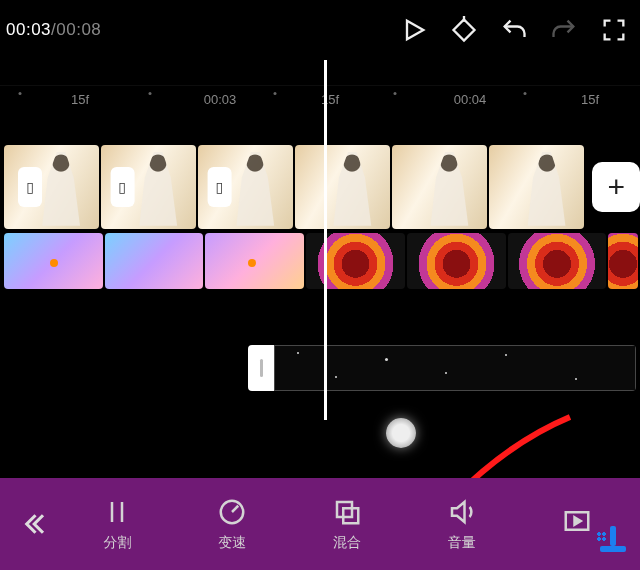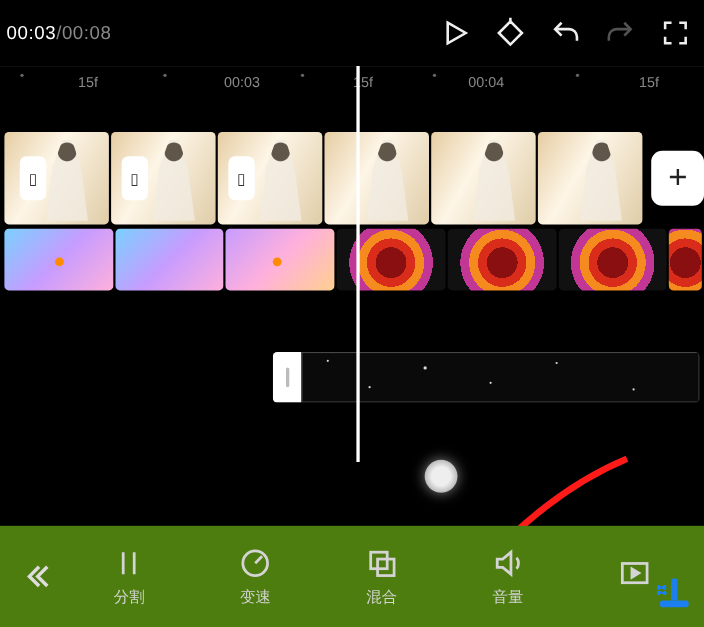--- a/index.html
+++ b/index.html
@@ -32,20 +32,21 @@
     color: #eee;
   }
   .top-icon.disabled { opacity: 0.35; }
   .top-icon svg { width: 28px; height: 28px; stroke: currentColor; fill: none; stroke-width: 2; }
 
   
   .ruler {
     height: 32px;
     position: relative;
     border-top: 1px solid rgba(255,255,255,0.05);
+    margin-top: 25px;
   }
   .ruler span {
     position: absolute;
     top: 6px;
     font-size: 13px;
     color: #888;
     transform: translateX(-50%);
   }
   .dot {
     position: absolute;
@@ -185,21 +186,21 @@
     left: 440px;
     top: 412px;
     pointer-events: none;
   }
 
   
   .bottombar {
     position: absolute;
     bottom: 0; left: 0; right: 0;
     height: 92px;
-    background: #4d7c0f;
+    background: #701a75;
     display: flex;
     align-items: center;
     padding: 0 6px;
   }
   .back-btn {
     width: 54px; height: 54px;
     display: flex; align-items: center; justify-content: center;
     color: #ddd;
   }
   .back-btn svg { width: 30px; height: 30px; stroke: currentColor; fill: none; stroke-width: 2.5; }
@@ -282,21 +283,21 @@
 </div>
 
 <div class="ruler">
   <span class="dot" style="left:20px"></span>
   <span style="left:80px">15f</span>
   <span class="dot" style="left:150px"></span>
   <span style="left:220px">00:03</span>
   <span class="dot" style="left:275px"></span>
   <span style="left:330px">15f</span>
   <span class="dot" style="left:395px"></span>
-  <span style="left:442px">00:04</span>
+  <span style="left:470px">00:04</span>
   <span class="dot" style="left:525px"></span>
   <span style="left:590px">15f</span>
 </div>
 
 <div class="track-area">
   <div class="thumbs">
     <div class="thumb">
         <div class="trans-btn">▯</div>
       </div>
     <div class="thumb">

